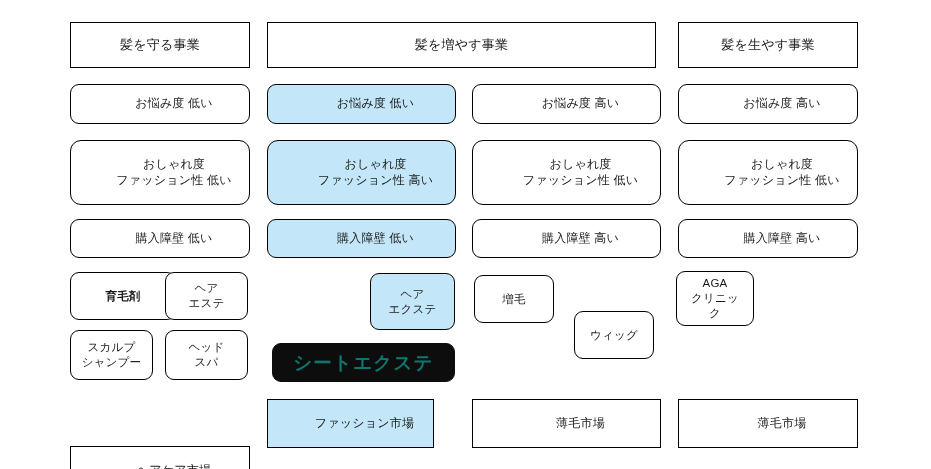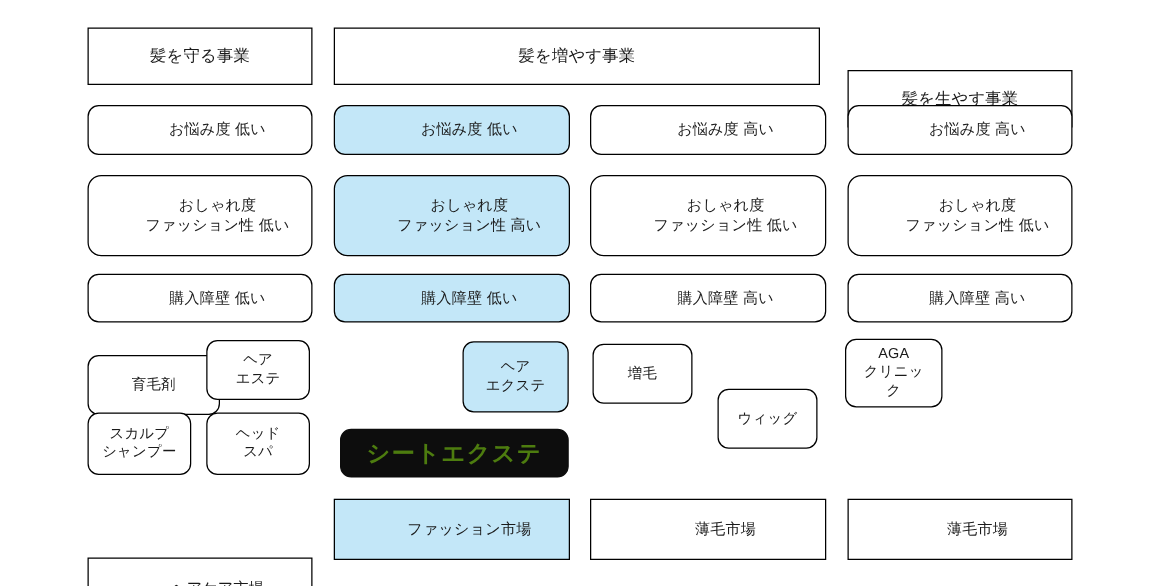--- a/index.html
+++ b/index.html
@@ -33,75 +33,75 @@
     white-space: pre-line;
     padding: 2px 4px;
   }
   .sq   { border-radius: 0px; }
   .rnd  { border-radius: 9px; }
   .rnd-lg { border-radius: 11px; }
   .fill-blue { background: #c3e7f8; }
   .fill-black {
     background: #0d0d0d;
     border-color: #0d0d0d;
-    color: #4d7c0f;
+    color: #0f766e;
     font-weight: bold;
     letter-spacing: 1.2px;
   }
   .fs13 { font-size: 13px; }
   .fs12 { font-size: 12px; padding-left: 32px; }
   .fs11 { font-size: 11.5px; }
   .fs18 { font-size: 18.5px; }
 </style>
 </head>
 <body>
 
 <div id="canvas">
 
   <div class="node sq fs13" style="left:267px; top:22px; width:389px; height:46px;">髪を増やす事業</div>
   <div class="node sq fs13" style="left:70px; top:22px; width:180px; height:46px;">髪を守る事業</div>
-  <div class="node sq fs13" style="left:678px; top:22px; width:180px; height:46px;margin-top:34px;">髪を生やす事業</div>
+  <div class="node sq fs13" style="left:678px; top:22px; width:180px; height:46px;">髪を生やす事業</div>
 
   <div class="node rnd fs12" style="left:70px; top:84px; width:180px; height:40px;">お悩み度 低い</div>
   <div class="node rnd fs12 fill-blue" style="left:267px; top:84px; width:189px; height:40px;">お悩み度 低い</div>
   <div class="node rnd fs12" style="left:472px; top:84px; width:189px; height:40px;">お悩み度 高い</div>
   <div class="node rnd fs12" style="left:678px; top:84px; width:180px; height:40px;">お悩み度 高い</div>
 
   <div class="node rnd-lg fs12" style="left:70px; top:140px; width:180px; height:65px;">おしゃれ度
 ファッション性 低い</div>
   <div class="node rnd-lg fs12 fill-blue" style="left:267px; top:140px; width:189px; height:65px;">おしゃれ度
 ファッション性 高い</div>
   <div class="node rnd-lg fs12" style="left:472px; top:140px; width:189px; height:65px;">おしゃれ度
 ファッション性 低い</div>
   <div class="node rnd-lg fs12" style="left:678px; top:140px; width:180px; height:65px;">おしゃれ度
 ファッション性 低い</div>
 
   <div class="node rnd fs12" style="left:70px; top:219px; width:180px; height:39px;">購入障壁 低い</div>
   <div class="node rnd fs12 fill-blue" style="left:267px; top:219px; width:189px; height:39px;">購入障壁 低い</div>
   <div class="node rnd fs12" style="left:472px; top:219px; width:189px; height:39px;">購入障壁 高い</div>
   <div class="node rnd fs12" style="left:678px; top:219px; width:180px; height:39px;">購入障壁 高い</div>
 
-  <div class="node rnd fs11" style="left:70px; top:284px; width:106px; height:48px;">育毛剤</div>
+  <div class="node rnd fs11" style="left:70px; top:272px; width:106px; height:48px;font-weight:bold;">育毛剤</div>
   <div class="node rnd fs11" style="left:165px; top:272px; width:83px; height:48px;">ヘア
 エステ</div>
 
   <div class="node rnd fs11" style="left:70px; top:330px; width:83px; height:50px;">スカルプ
 シャンプー</div>
   <div class="node rnd fs11" style="left:165px; top:330px; width:83px; height:50px;">ヘッド
 スパ</div>
 
   <div class="node rnd fs11 fill-blue" style="left:370px; top:273px; width:85px; height:57px;">ヘア
 エクステ</div>
 
   <div class="node rnd fs11" style="left:474px; top:275px; width:80px; height:48px;">増毛</div>
   <div class="node rnd fs11" style="left:574px; top:275px; width:80px; height:48px;margin-top:36px;">ウィッグ</div>
   <div class="node rnd fs11" style="left:676px; top:271px; width:78px; height:55px;">AGA
 クリニッ
 ク</div>
 
   <div class="node rnd fs18 fill-black" style="left:272px; top:343px; width:183px; height:39px;">シートエクステ</div>
 
   <div class="node sq fs12" style="left:70px; top:399px; width:180px; height:49px;margin-top:47px;">ヘアケア市場</div>
-  <div class="node sq fs12 fill-blue" style="left:267px; top:399px; width:189px; height:49px;">ファッション市場</div>
+  <div class="node sq fs12 fill-blue" style="left:267px; top:399px; width:167px; height:49px;">ファッション市場</div>
   <div class="node sq fs12" style="left:472px; top:399px; width:189px; height:49px;">薄毛市場</div>
   <div class="node sq fs12" style="left:678px; top:399px; width:180px; height:49px;">薄毛市場</div>
 
 </div>
 
 </body></html>

